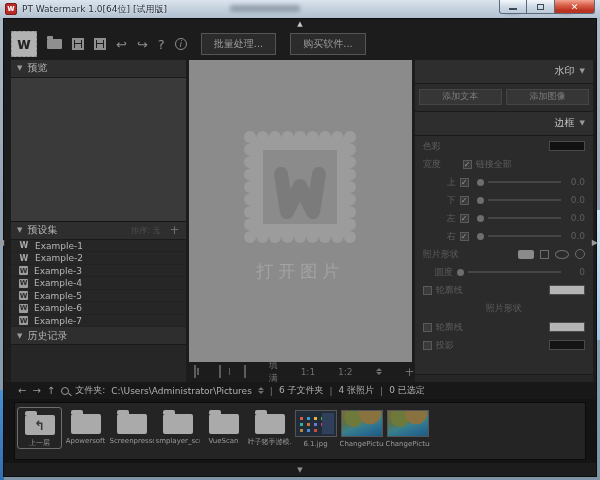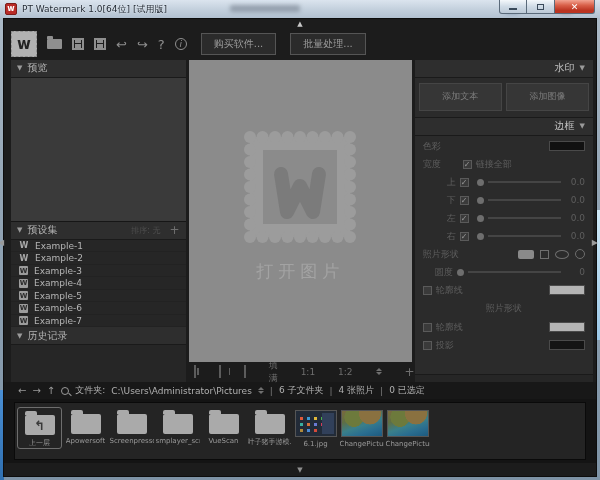--- a/index.html
+++ b/index.html
@@ -94,25 +94,25 @@
   .vm-icon.single::before { content:""; position:absolute; inset:2px; border:1px solid #5c5c5c; }
   .vm-icon.split-v::before { content:""; position:absolute; top:2px; bottom:2px; left:9px; width:1px; background:#5c5c5c; }
   .vm-icon.split-h::before { content:""; position:absolute; left:2px; right:2px; top:5px; height:1px; background:#5c5c5c; }
   .stepper { display:flex; flex-direction:column; gap:1px; }
   .stepper .up { width:0; height:0; border-left:3px solid transparent; border-right:3px solid transparent; border-bottom:3px solid #6f6f6f; }
   .stepper .down { width:0; height:0; border-left:3px solid transparent; border-right:3px solid transparent; border-top:3px solid #6f6f6f; }
   .zoom-glyph { font-size:12px; color:#6f6f6f; }
 
   
   .right-panel { width:191px; display:flex; flex-direction:column; background:#2b2b2b; }
-  .rp-header { height:18px; background:#2e2e2e; border-bottom:1px solid #1a1a1a; display:flex;
+  .rp-header { height:24px; background:#2e2e2e; border-bottom:1px solid #1a1a1a; display:flex;
     align-items:center; justify-content:flex-end; gap:5px; padding:5px 8px; color:#c4c4c4; }
   .rp-header .tri { font-size:7px; color:#9a9a9a; }
   .wm-buttons { display:flex; gap:4px; padding:5px 4px 6px 4px; border-bottom:1px solid #1a1a1a; }
-  .wm-btn { flex:1; height:28px; background:#363636; border:1px solid #454545; color:#7c7c7c;
+  .wm-btn { flex:1; height:16px; background:#363636; border:1px solid #454545; color:#7c7c7c;
     font-size:9px; font-family:inherit; }
   .rp-body { padding:4px 8px 0 8px; color:#5e5e5e; font-size:9px; border-bottom:1px solid #1a1a1a; padding-bottom:6px; }
   .rp-row { display:flex; align-items:center; margin-bottom:5px; }
   .type-opt { border:1px solid #5a5a5a; padding:1px 5px; margin-left:22px; color:#7a7a7a; }
   .type-opt2 { padding:1px 5px; margin-left:2px; }
   .swatch { margin-left:auto; width:36px; height:10px; border:1px solid #4a4a4a; }
   .chk { width:9px; height:9px; border:1px solid #5a5a5a; background:#3a3a3a; font-size:8px; line-height:8px;
     text-align:center; color:#9a9a9a; margin-right:4px; }
   .slider-row { display:flex; align-items:center; gap:4px; margin:0 0 5px 24px; }
   .slider-row .lbl { width:9px; }
@@ -201,22 +201,22 @@
         </span>
       <span class="tb-icon">
           <span class="floppy"></span>
         </span>
       <span class="tb-icon">↩</span>
       <span class="tb-icon">↪</span>
       <span class="tb-icon">?</span>
       <span class="tb-icon">
           <span class="info-circle">i</span>
         </span>
+      <button class="tb-btn">批量处理...</button>
       <button class="tb-btn">购买软件...</button>
-      <button class="tb-btn">批量处理...</button>
     </div>
 
     <div class="main">
       <span class="edge-arrow left">◀</span>
       <span class="edge-arrow right">▶</span>
 
       <div class="left-panel">
         <div class="p-header">
           <span class="tri">▼</span>
           <span>预览</span>

